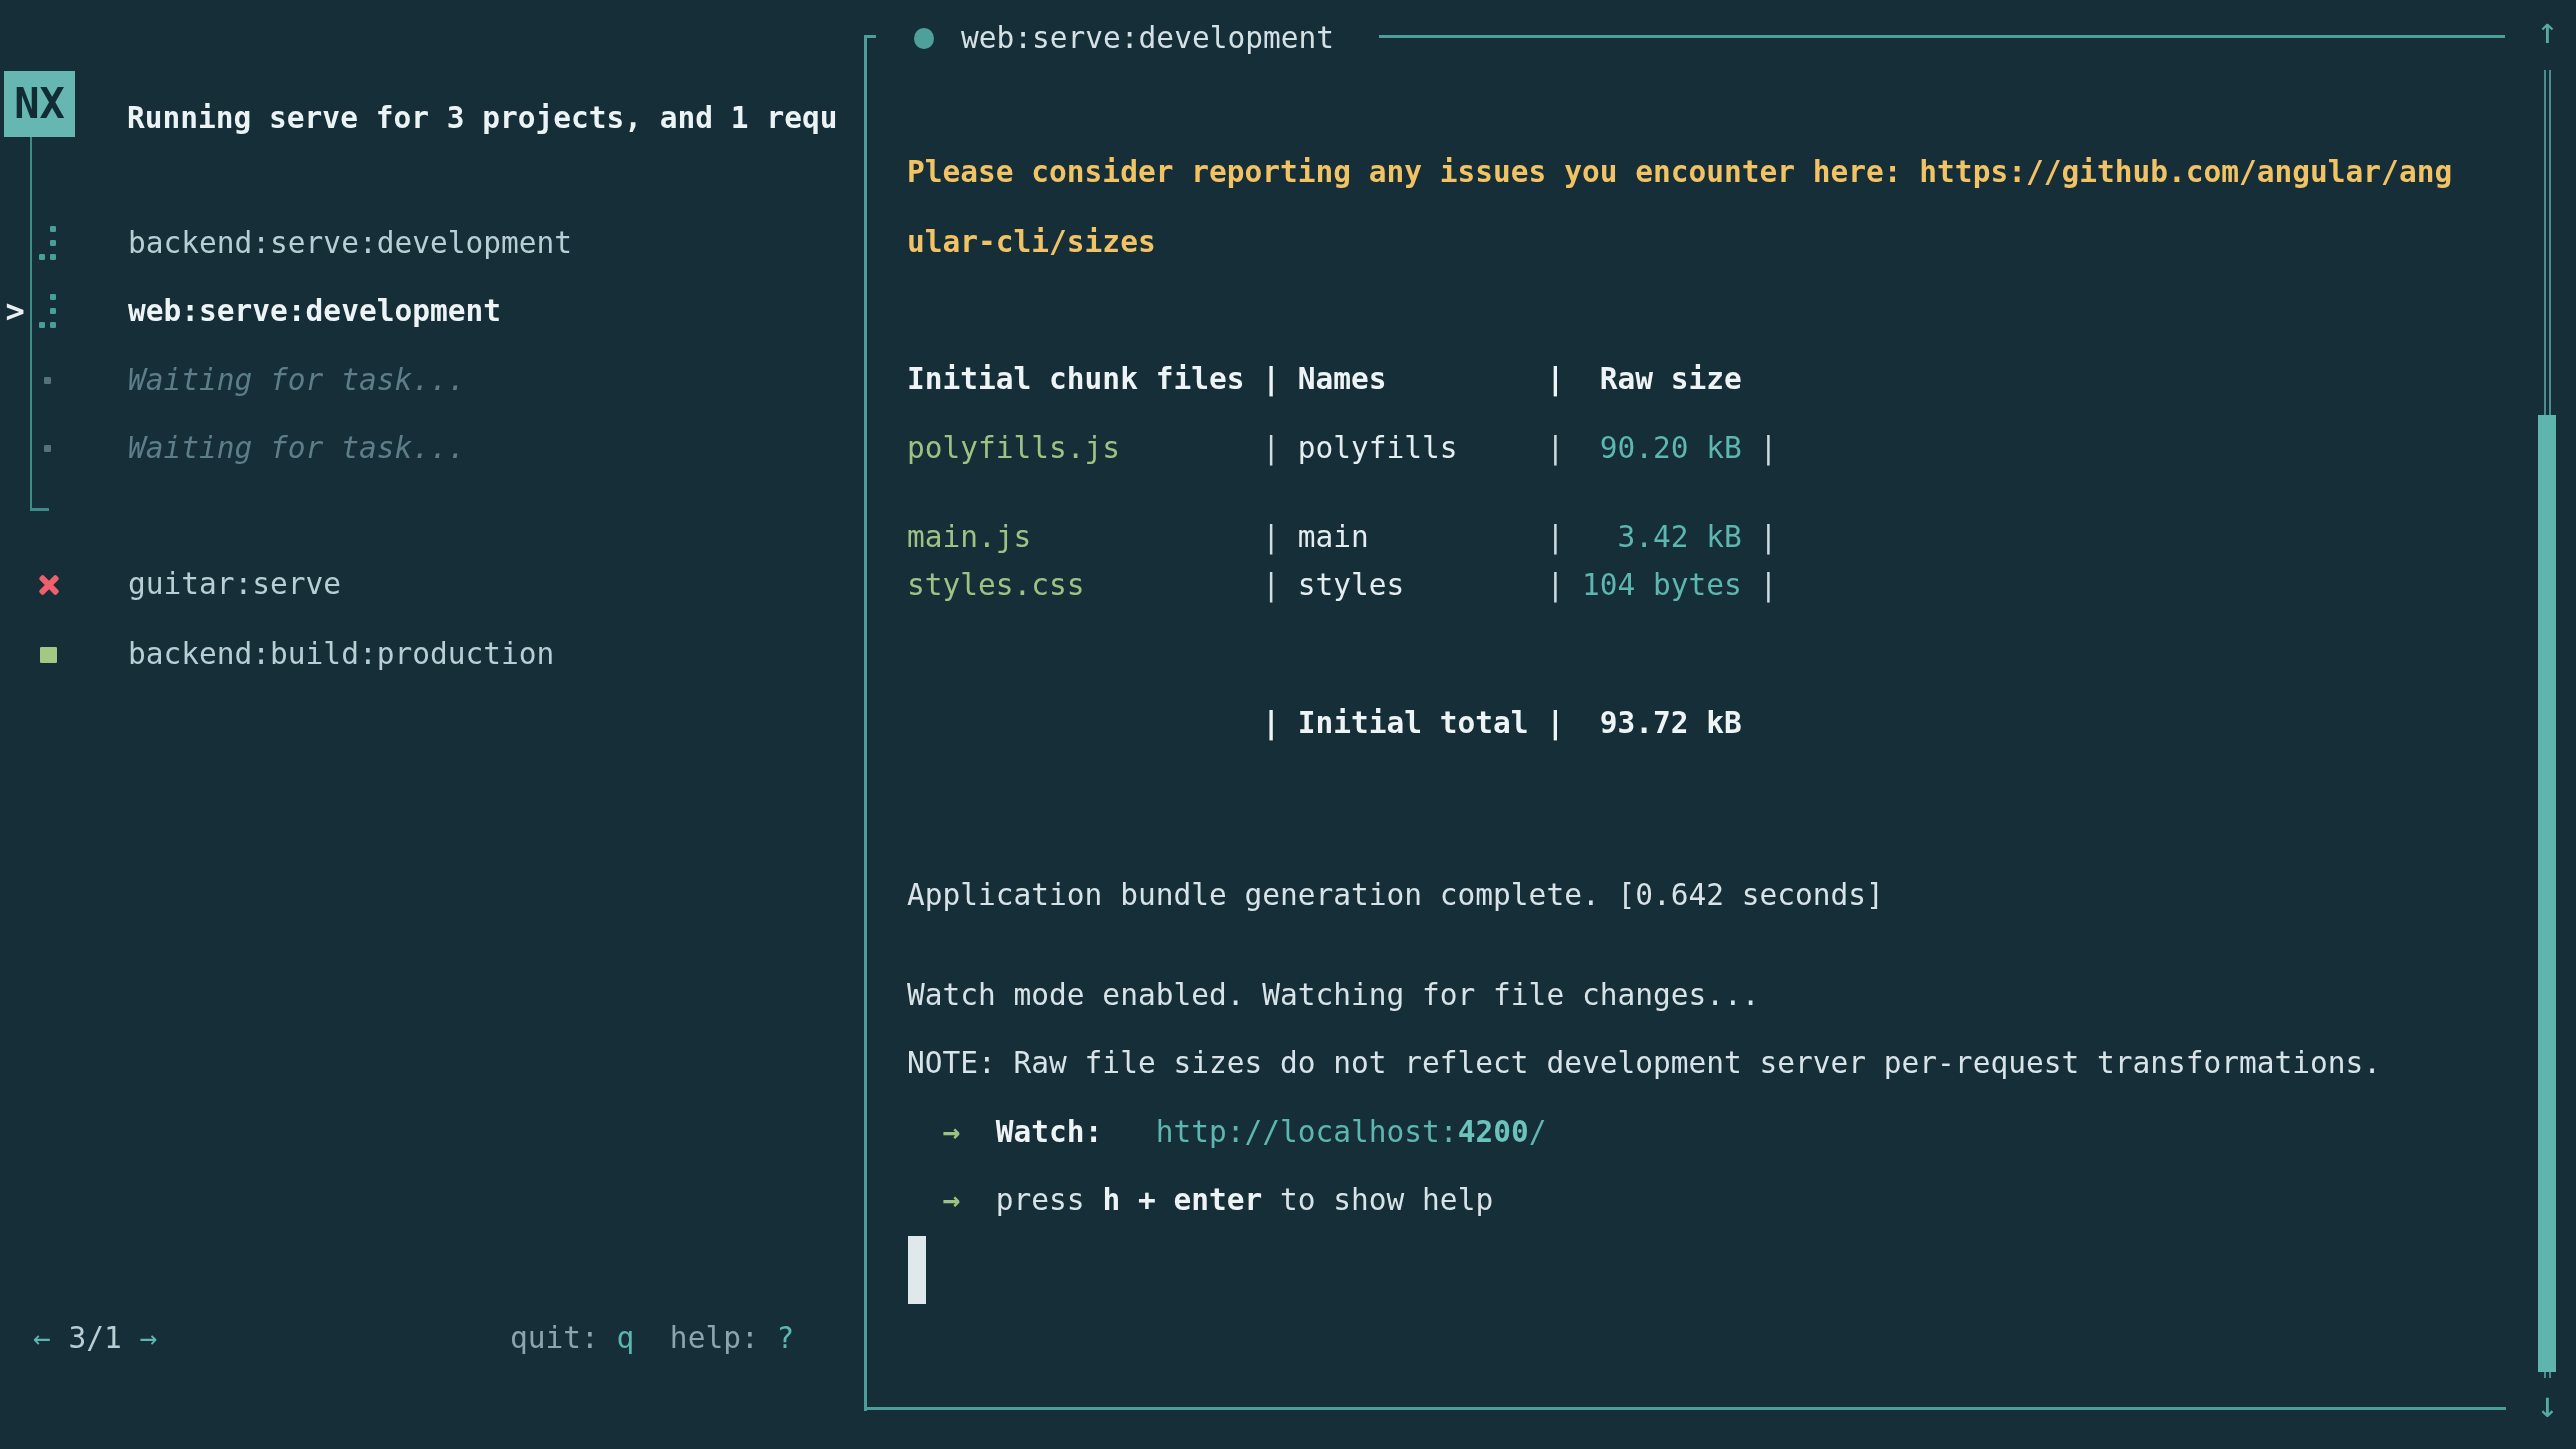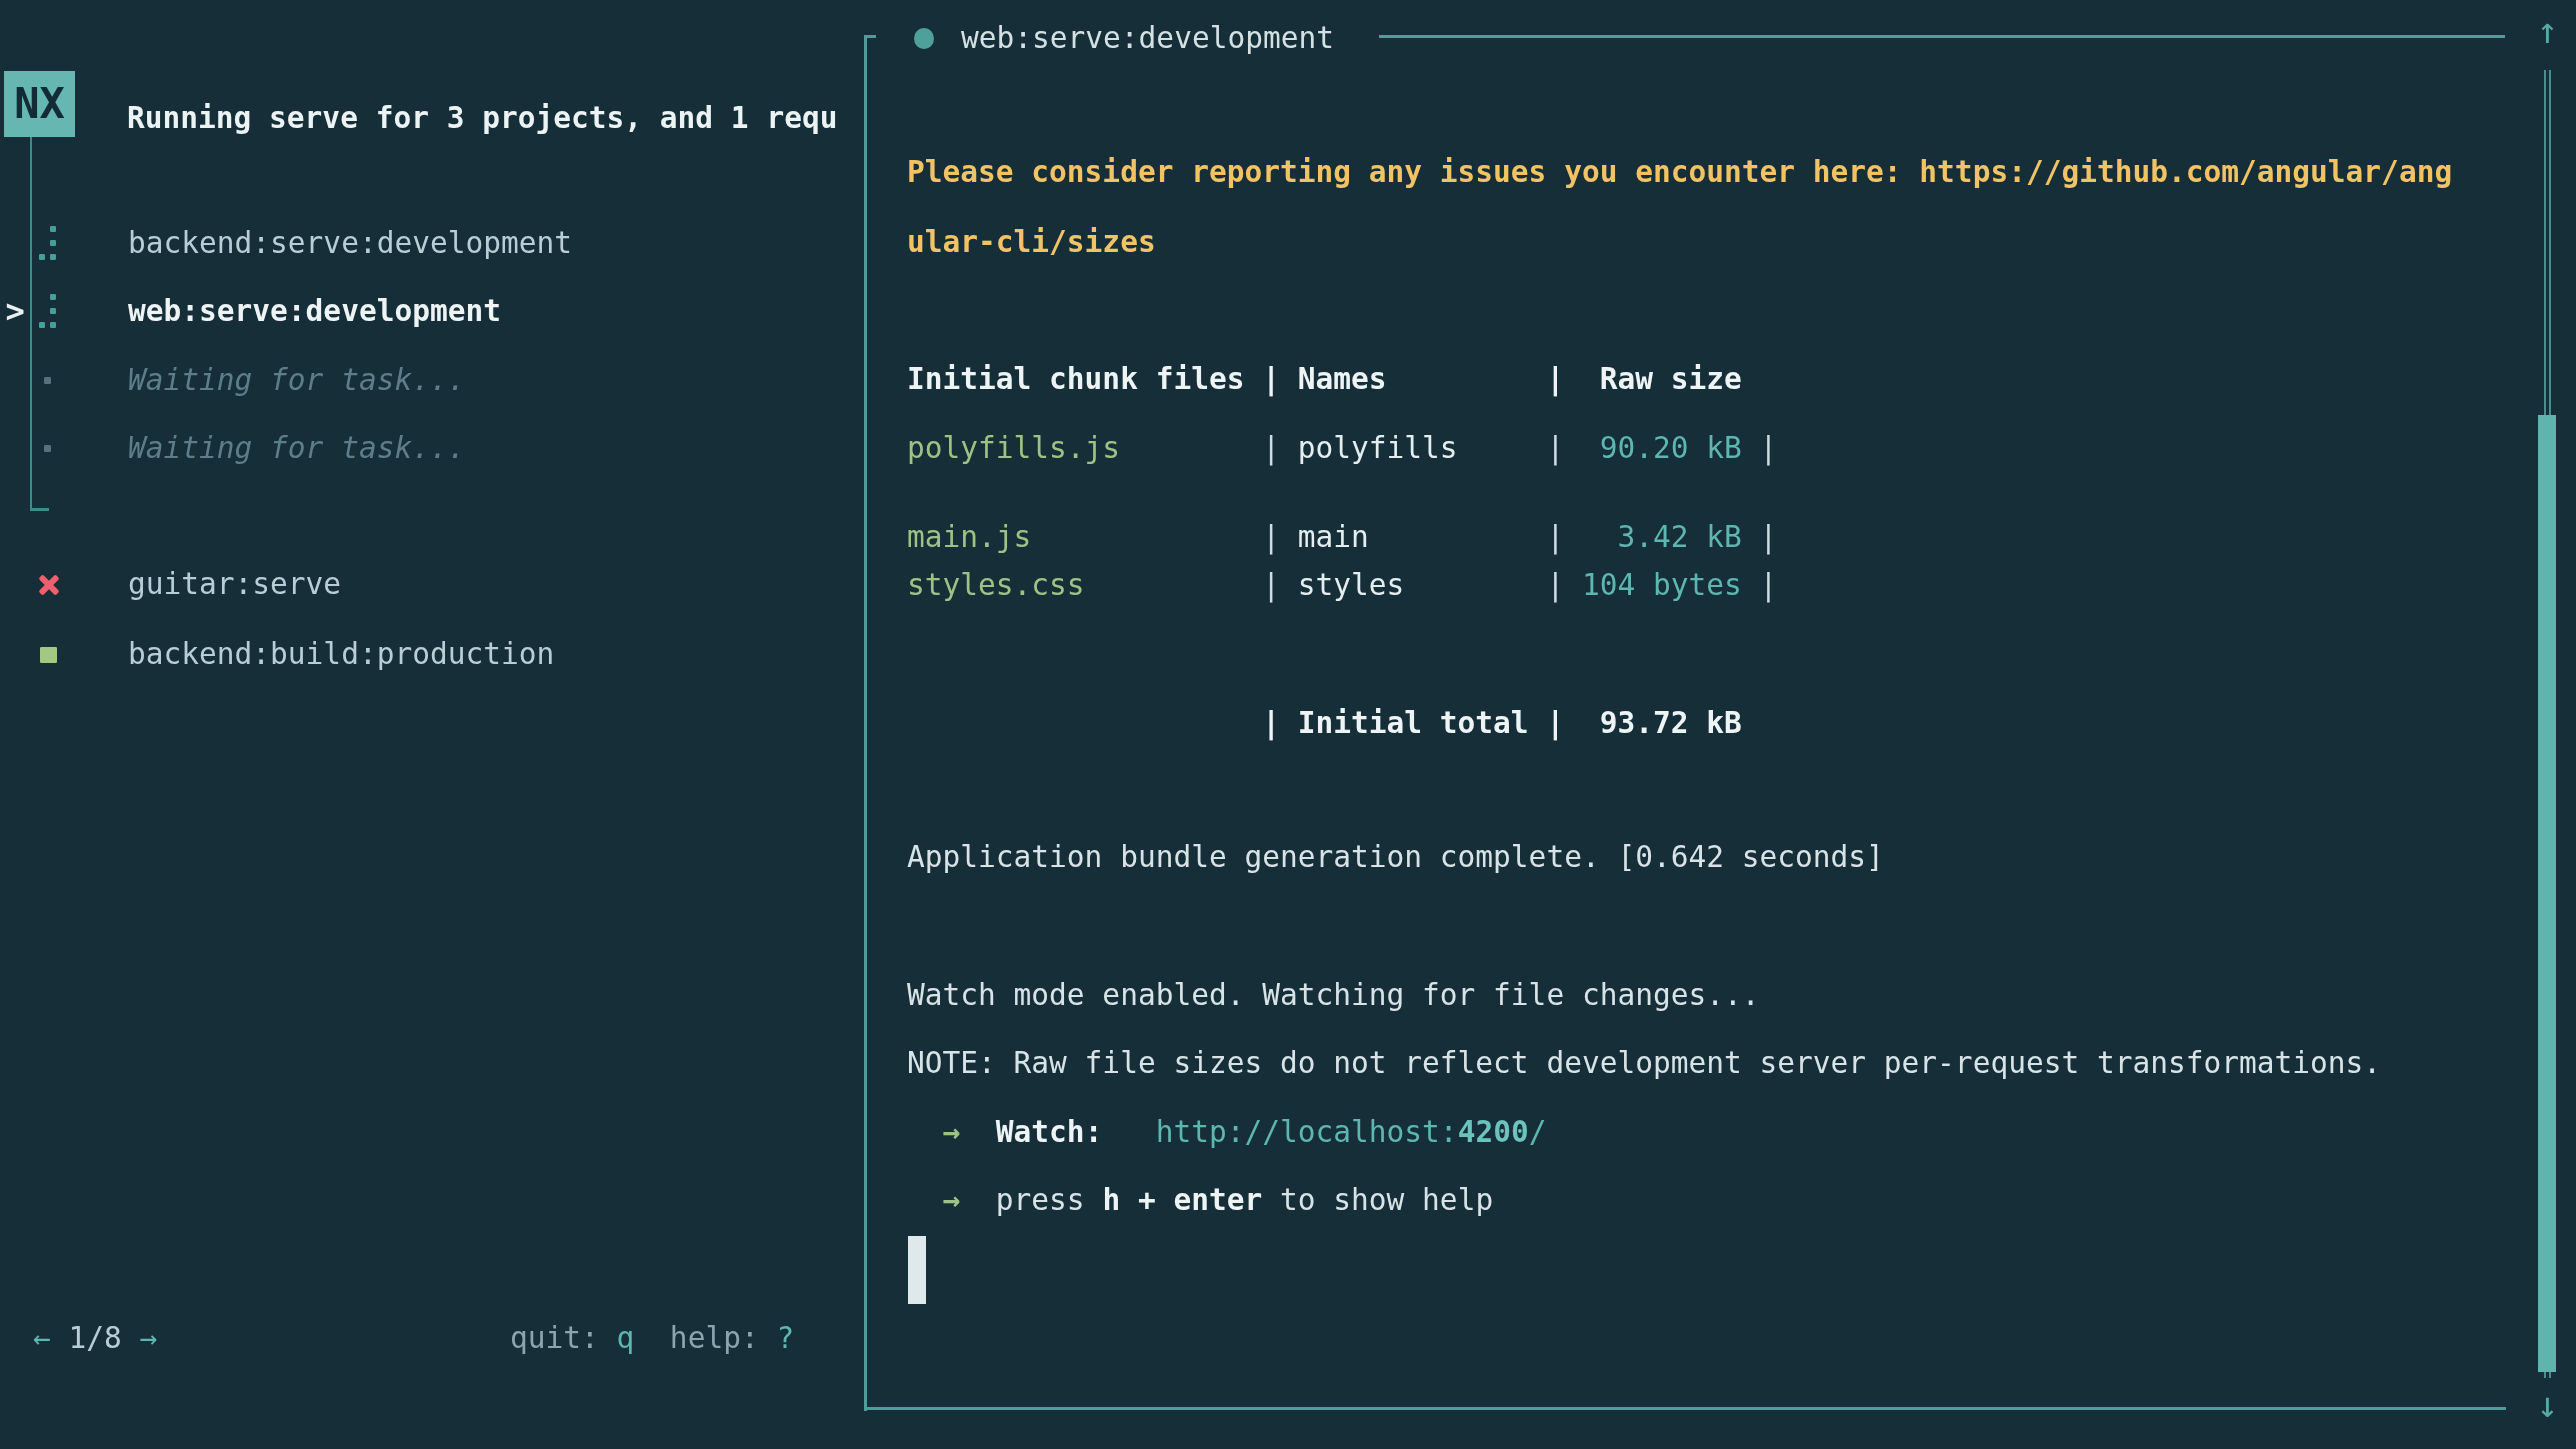--- a/index.html
+++ b/index.html
@@ -104,21 +104,21 @@
           <i class="bb"></i>
         </span>
       <span class="txt lbl">guitar:serve</span>
     </div>
 
     <div class="abs trow" style="top:621px">
       <span class="abs gsq"></span>
       <span class="txt lbl">backend:build:production</span>
     </div>
 
-    <div class="line" style="left:33px;top:1305px"><span class="teal">←</span><span class="lbl"> 1/8 </span><span class="teal">→</span></div>
+    <div class="line" style="left:33px;top:1305px"><span class="teal">←</span><span class="lbl"> 3/1 </span><span class="teal">→</span></div>
 
     <div class="line" style="left:510px;top:1305px"><span class="gray">quit: </span><span class="teal">q</span><span class="gray">  help: </span><span class="teal">?</span></div>
   </div>
 
   <div>
     <div class="abs bd bd-left"></div>
     <div class="abs bd bd-top-stub"></div>
     <div class="abs bd bd-top"></div>
     <div class="abs bd bd-bottom"></div>
 
@@ -131,21 +131,21 @@
     <div class="line b" style="left:907px;top:346px">Initial chunk files | Names         |  Raw size</div>
 
     <div class="line" style="left:907px;top:415px"><span class="sage">polyfills.js</span><span class="pipe">        | </span><span class="name">polyfills</span><span class="pipe">     | </span><span class="teal"> 90.20 kB</span><span class="pipe"> |</span></div>
 
     <div class="line" style="left:907px;top:504px"><span class="sage">main.js</span><span class="pipe">             | </span><span class="name">main</span><span class="pipe">          | </span><span class="teal">  3.42 kB</span><span class="pipe"> |</span></div>
 
     <div class="line" style="left:907px;top:552px"><span class="sage">styles.css</span><span class="pipe">          | </span><span class="name">styles</span><span class="pipe">        | </span><span class="teal">104 bytes</span><span class="pipe"> |</span></div>
 
     <div class="line b" style="left:907px;top:690px">                    | Initial total |  93.72 kB</div>
 
-    <div class="line" style="left:907px;top:824px">Application bundle generation complete. [0.642 seconds]</div>
+    <div class="line" style="left:907px;top:862px">Application bundle generation complete. [0.642 seconds]</div>
     <div class="line" style="left:907px;top:962px">Watch mode enabled. Watching for file changes...</div>
     <div class="line" style="left:907px;top:1030px">NOTE: Raw file sizes do not reflect development server per-request transformations.</div>
 
     <div class="line" style="left:907px;top:1099px"><span>  </span><span class="sage b" style="color:#9cc383">→</span><span>  </span><span class="b">Watch:</span><span>   </span><span class="teal">http://localhost:</span><span class="tealb">4200</span><span class="teal">/</span></div>
 
     <div class="line" style="left:907px;top:1167px"><span>  </span><span class="sage b" style="color:#9cc383">→</span><span>  </span><span>press </span><span class="b">h + enter</span><span> to show help</span></div>
 
     <div class="abs cursor"></div>
   </div>
 

